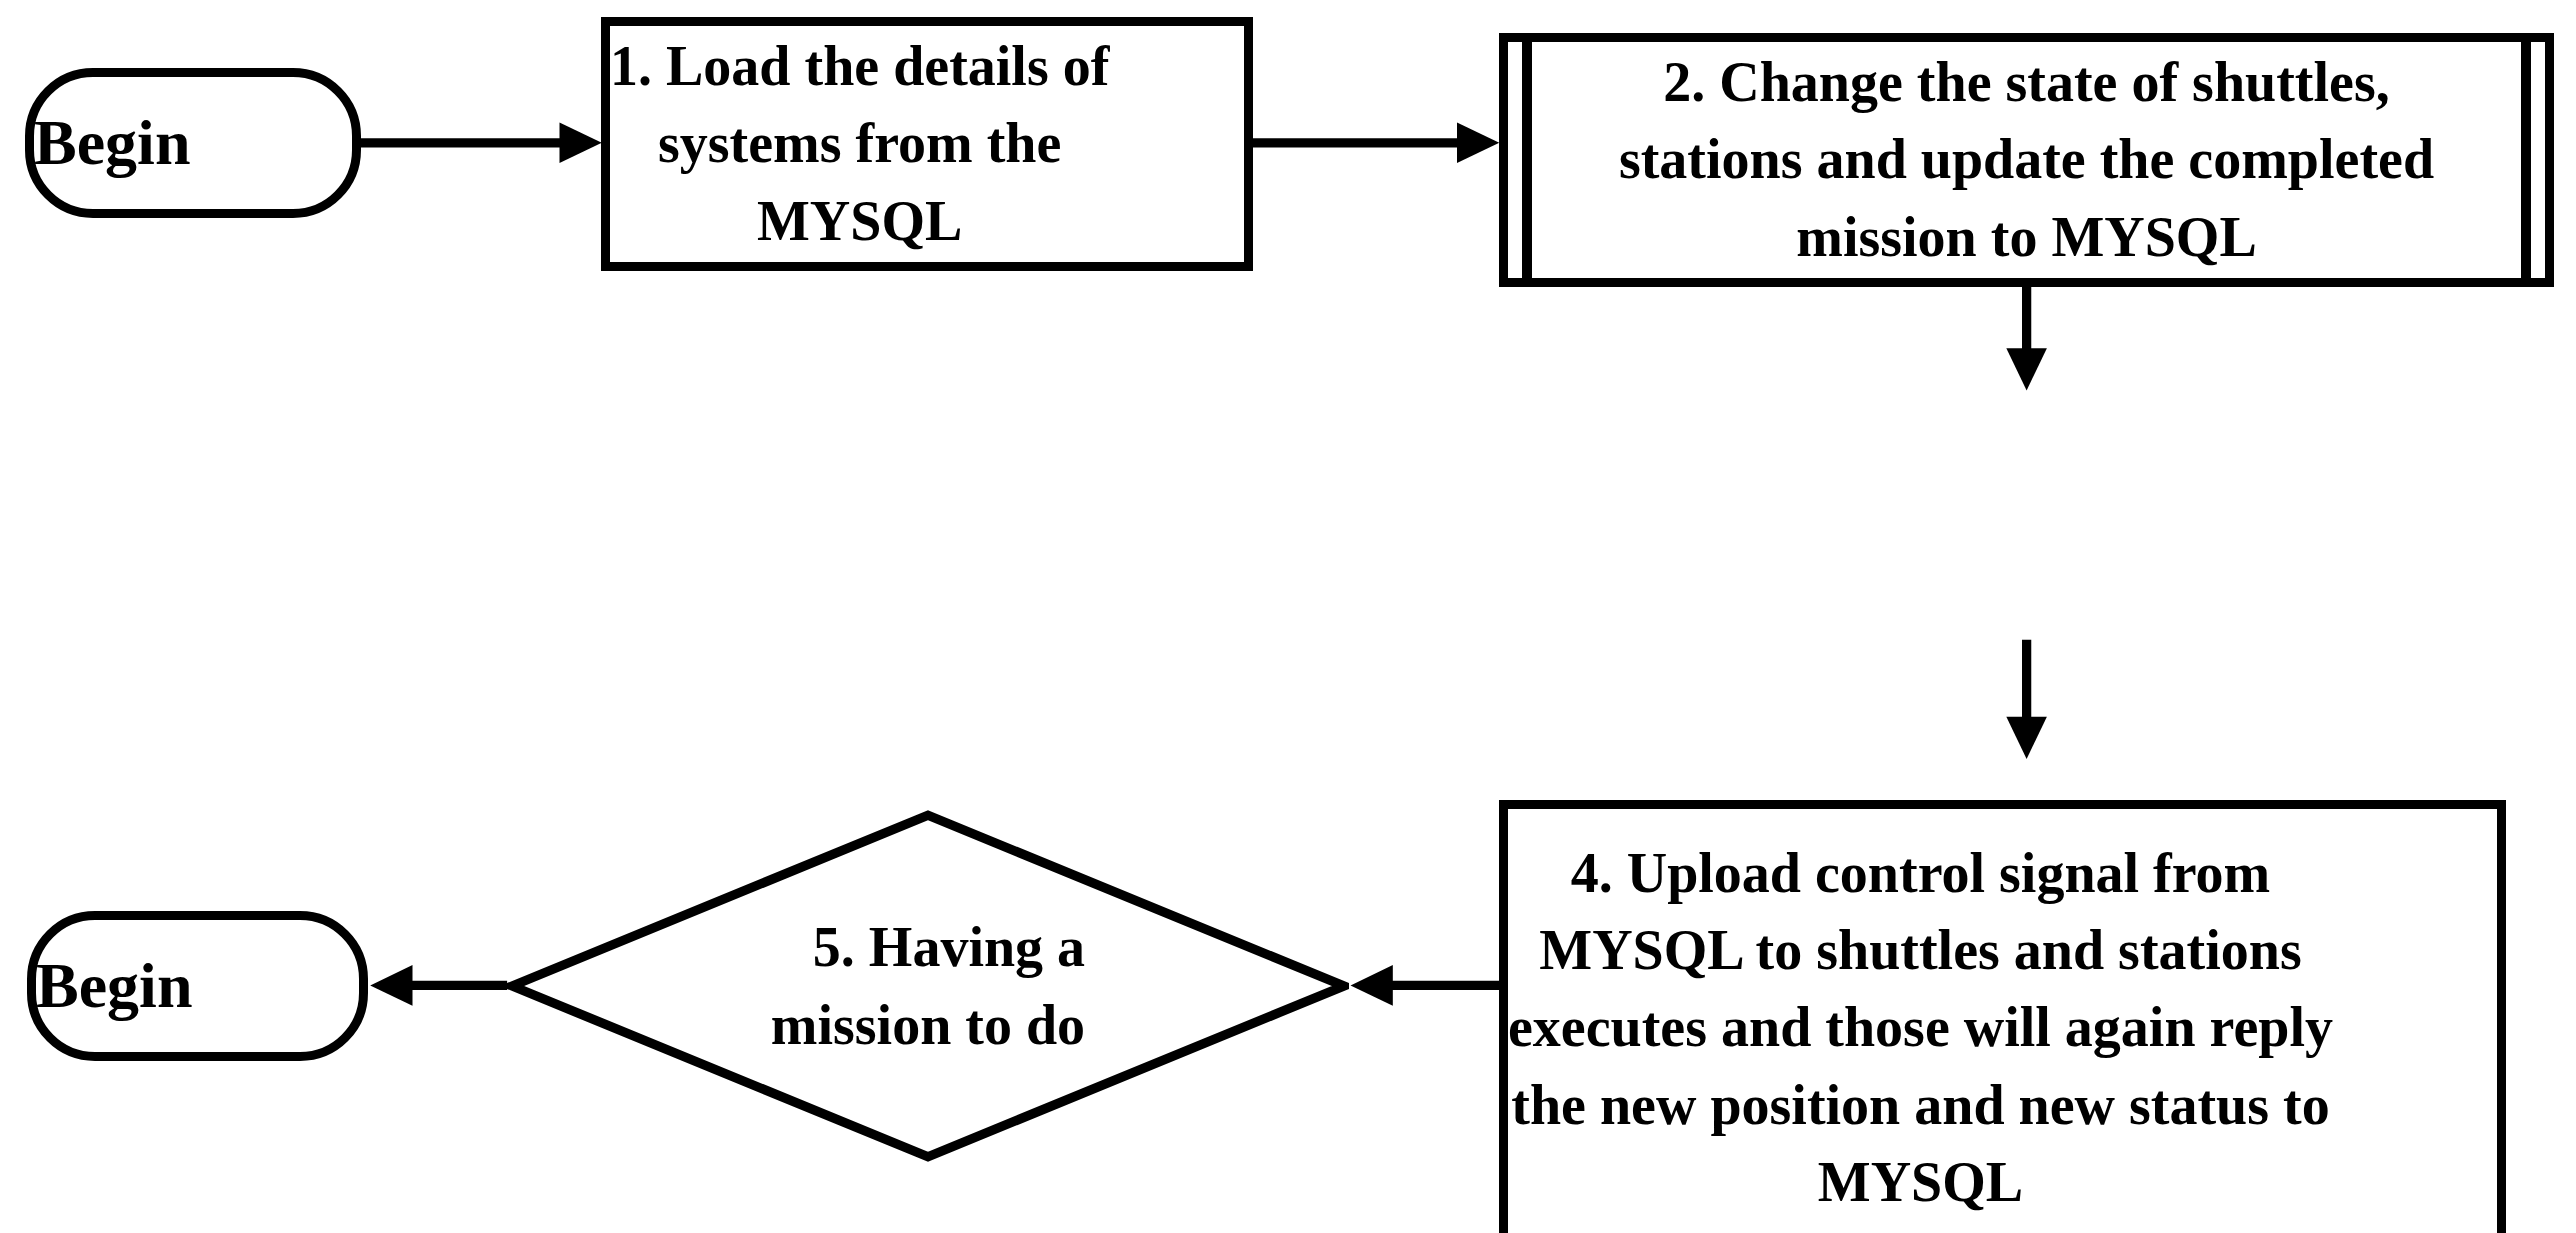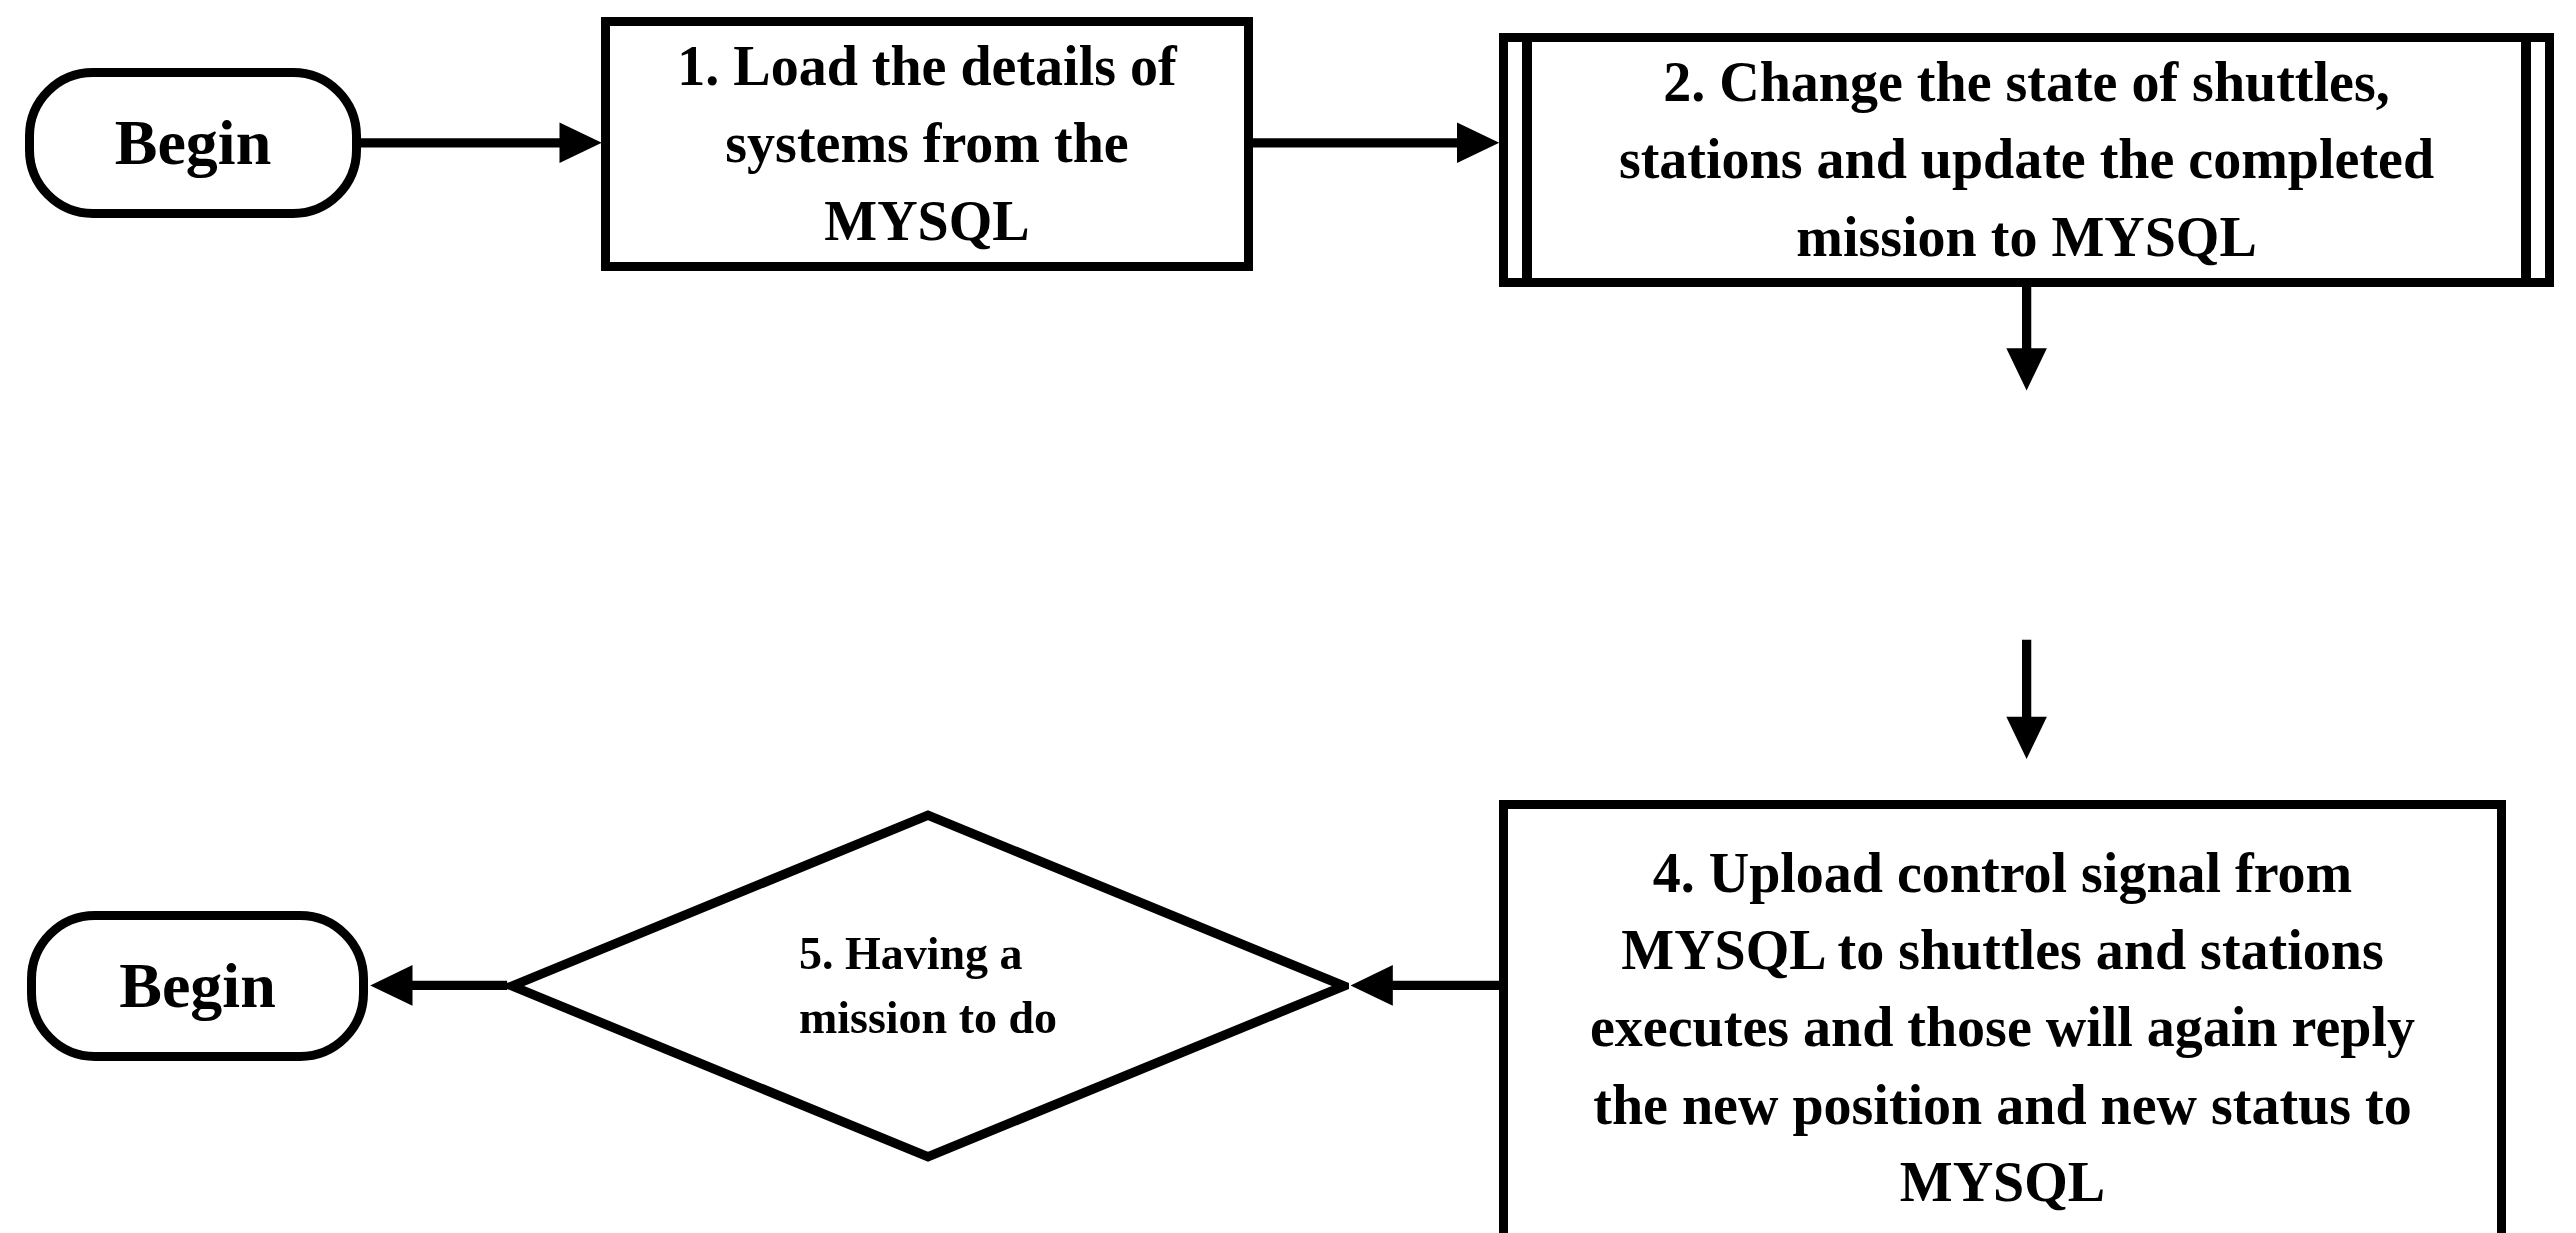--- a/index.html
+++ b/index.html
@@ -22,21 +22,20 @@
     left: 0; top: 0;
     width: 2576px;
     height: 1233px;
     z-index: 0;
   }
   .node {
     position: absolute;
     box-sizing: border-box;
     display: flex;
     align-items: center;
-    justify-content: center;
     text-align: center;
     white-space: pre-line;
     background: #ffffff;
     z-index: 1;
     line-height: 1.38;
   }
   .terminator {
     border: 9.3px solid #000000;
     border-radius: 68px;
     font-size: 64px;
@@ -78,23 +77,23 @@
   }
   .decision-label {
     position: absolute;
     left: 18%;
     top: 0;
     width: 64%;
     height: 100%;
     display: flex;
     align-items: center;
     justify-content: center;
-    text-align: left;
+    text-align: right;
     white-space: pre-line;
-    font-size: 46px;
+    font-size: 56px;
     line-height: 1.4;
   }
   
   #begin-top    { left: 25px;   top: 68px;  width: 336px;  height: 150px; }
   #step1        { left: 601px;  top: 17px;  width: 652px;  height: 254px; }
   #step2        { left: 1499px; top: 33px;  width: 1055px; height: 254px; }
   #step3        { left: 1499px; top: 391px; width: 1055px; height: 250px; }
   #step4        { left: 1499px; top: 800px; width: 1007px; height: 456px; }
   #begin-bottom { left: 27px;   top: 911px; width: 341px; height: 150px; }
 </style>

